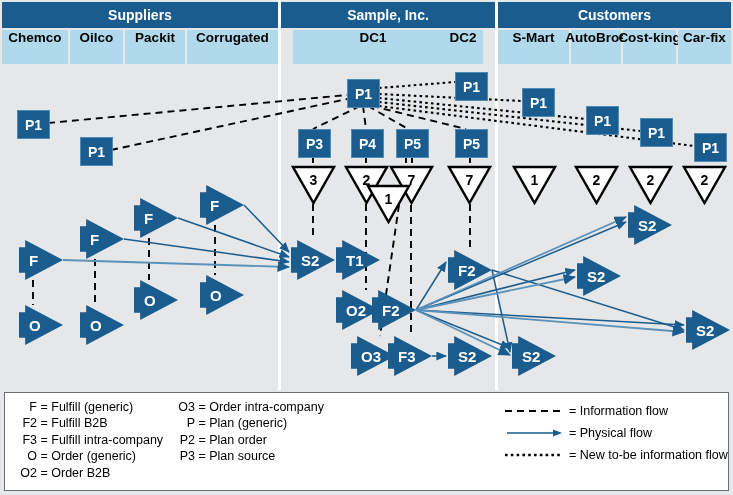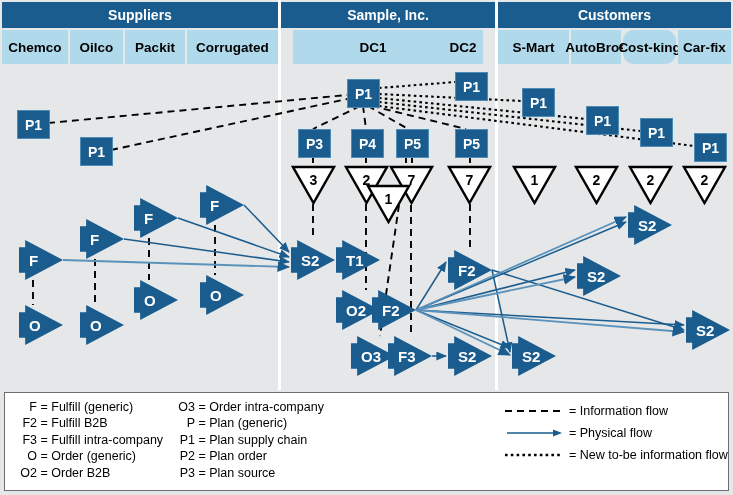--- a/index.html
+++ b/index.html
@@ -3,21 +3,21 @@
 <meta charset="utf-8">
 <style>
   html,body{margin:0;padding:0;background:#ffffff;}
   body{font-family:"Liberation Sans", sans-serif;}
   #root{position:relative;width:733px;height:495px;background:#e6e7e8;overflow:hidden;}
 
   
   .grp{position:absolute;top:2px;height:26px;background:#1a5c8e;color:#fff;
        display:flex;align-items:center;justify-content:center;font-weight:bold;font-size:14px;}
   .col-head{position:absolute;top:30px;height:34px;background:#b0d9ec;color:#000;
-       display:flex;align-items:center;justify-content:center;text-align:center;
+       display:flex;justify-content:center;text-align:center;
        font-weight:bold;font-size:13.5px;line-height:15px;}
   .colbody{position:absolute;top:66px;height:322px;background:#e6e7e8;}
   .secgap{position:absolute;top:0;height:390px;background:#ffffff;}
 
   
   .pbox{position:absolute;background:#1a5c8e;color:#fff;font-weight:bold;font-size:14px;
         display:flex;align-items:center;justify-content:center;border:1px solid #4d8cb5;
         z-index:6;}
   .chev{position:absolute;color:#fff;font-weight:bold;font-size:15px;
         display:flex;align-items:center;justify-content:flex-start;
@@ -83,21 +83,21 @@
       <div class="colbody" style="left: 443px; width: 52px;"></div>
       <div class="col-head" style="left: 498px; width: 71px;">
         <div>S-Mart</div>
       </div>
       <div class="colbody" style="left: 498px; width: 71px;"></div>
       <div class="col-head" style="left: 571px; width: 50px;">
         <div>Auto</div>
         <div>Bros</div>
       </div>
       <div class="colbody" style="left: 571px; width: 50px;"></div>
-      <div class="col-head" style="left: 623px; width: 53px; border-radius: 11px;">
+      <div class="col-head" style="left: 623px; width: 53px;">
         <div>Cost-</div>
         <div>king</div>
       </div>
       <div class="colbody" style="left: 623px; width: 53px;"></div>
       <div class="col-head" style="left: 678px; width: 53px;">
         <div>Car-</div>
         <div>fix</div>
       </div>
       <div class="colbody" style="left: 678px; width: 53px;"></div>
     </div>
@@ -316,21 +316,20 @@
     <div class="lgcol" id="lgc1" style="left:10px;">
         <div class="lgrow"><span class="lgk">F</span> <span>= Fulfill (generic)</span></div>
         <div class="lgrow"><span class="lgk">F2</span> <span>= Fulfill B2B</span></div>
         <div class="lgrow"><span class="lgk">F3</span> <span>= Fulfill intra-company</span></div>
         <div class="lgrow"><span class="lgk">O</span> <span>= Order (generic)</span></div>
         <div class="lgrow"><span class="lgk">O2</span> <span>= Order B2B</span></div>
       </div>
     <div class="lgcol" id="lgc2" style="left:168px;">
         <div class="lgrow"><span class="lgk">O3</span> <span>= Order intra-company</span></div>
         <div class="lgrow"><span class="lgk">P</span> <span>= Plan (generic)</span></div>
-        <div class="lgrow"><span class="lgk">P1</span> <span>= Plan supply chain</span></div>
         <div class="lgrow"><span class="lgk">P2</span> <span>= Plan order</span></div>
         <div class="lgrow"><span class="lgk">P3</span> <span>= Plan source</span></div>
       </div>
     <div id="lg-flows">
         <div class="fl">
           <span class="sw"><svg width="62" height="12">
               <line x1="2" y1="6" x2="58" y2="6" stroke="#000" stroke-width="2.2" stroke-dasharray="7,5"></line>
             </svg></span>
           <span class="tx">= Information flow</span>
         </div>

